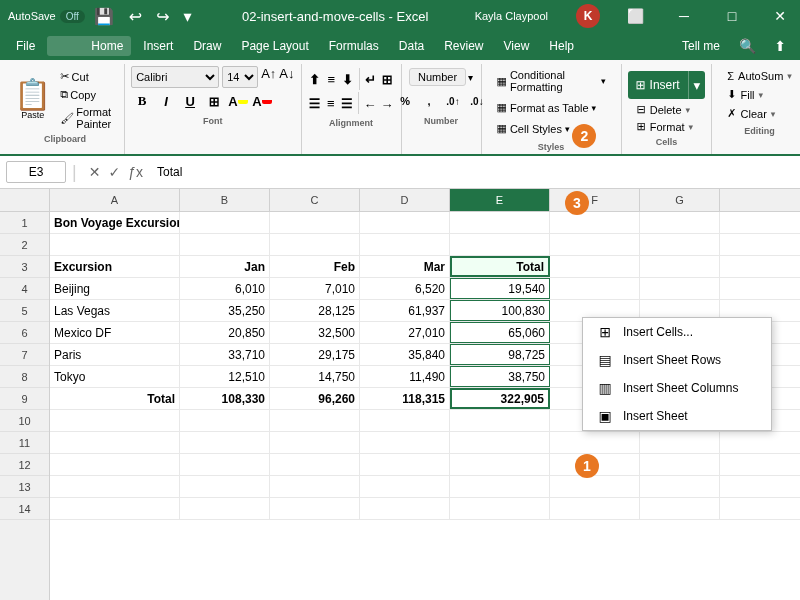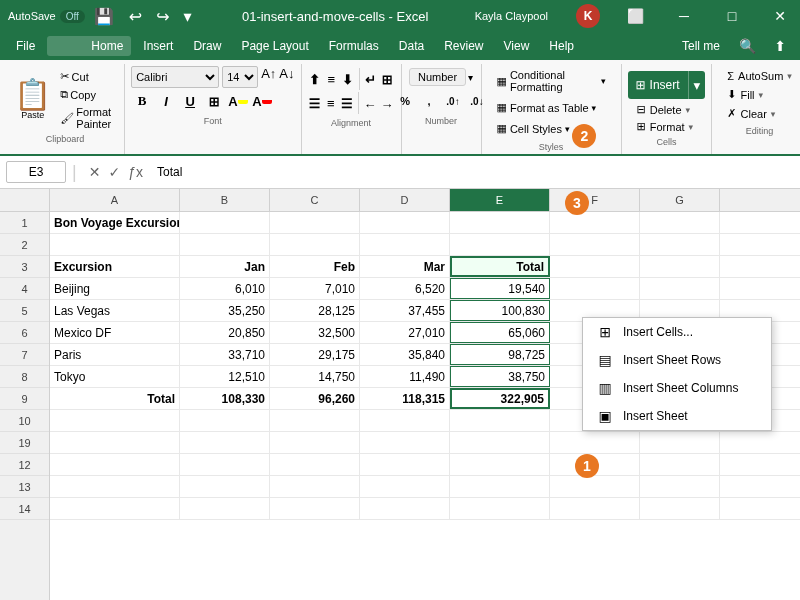--- a/index.html
+++ b/index.html
@@ -38,20 +38,21 @@
       cursor: pointer;
       border-radius: 3px;
       font-size: 12px;
     }
     .menu-item:hover, .menu-item.active { background: rgba(255,255,255,0.2); padding-left: 44px; }
     .ribbon-group-label {
       font-size: 9px;
       color: #666;
       text-align: center;
       margin-top: 2px;
+      font-weight: bold;
     }
     .ribbon-small-btn {
       padding: 1px 4px;
       cursor: pointer;
       border-radius: 2px;
       font-size: 11px;
       border: 1px solid transparent;
       display: flex;
       align-items: center;
       gap: 2px;
@@ -378,21 +379,21 @@
   <div class="title-bar-left">
     <div class="autosave">
       <span>AutoSave</span>
       <span class="autosave-toggle">Off</span>
     </div>
     <span class="toolbar-icon">💾</span>
     <span class="toolbar-icon">↩</span>
     <span class="toolbar-icon">↪</span>
     <span class="toolbar-icon">▾</span>
   </div>
-  <div class="title-bar-center">01-insert-and-move-cells - Excel</div>
+  <div class="title-bar-center">02-insert-and-move-cells - Excel</div>
   <div class="title-bar-right">
     <span style="font-size:11px;margin-right:4px;">Kayla Claypool</span>
     <div style="width:24px;height:24px;background:#c0392b;border-radius:50%;display:flex;align-items:center;justify-content:center;color:white;font-size:12px;font-weight:bold;">K</div>
     <div class="win-btn">⬜</div>
     <div class="win-btn">─</div>
     <div class="win-btn">□</div>
     <div class="win-btn close">✕</div>
   </div>
 </div>
 
@@ -615,21 +616,21 @@
         <div class="row-num">1</div>
         <div class="row-num">2</div>
         <div class="row-num">3</div>
         <div class="row-num">4</div>
         <div class="row-num">5</div>
         <div class="row-num">6</div>
         <div class="row-num">7</div>
         <div class="row-num">8</div>
         <div class="row-num">9</div>
         <div class="row-num">10</div>
-        <div class="row-num">19</div>
+        <div class="row-num">11</div>
         <div class="row-num">12</div>
         <div class="row-num">13</div>
         <div class="row-num">14</div>
       </div>
 
       <div class="grid">
 
         <div class="grid-row">
           <div class="cell col-a bold">Bon Voyage Excursions</div>
           <div class="cell col-b"></div>
@@ -667,21 +668,21 @@
           <div class="cell col-d right">6,520</div>
           <div class="cell col-e right" style="border:1px solid #217346;text-align:right;">19,540</div>
           <div class="cell col-f"></div>
           <div class="cell col-g"></div>
         </div>
 
         <div class="grid-row">
           <div class="cell col-a">Las Vegas</div>
           <div class="cell col-b right">35,250</div>
           <div class="cell col-c right">28,125</div>
-          <div class="cell col-d right">37,455</div>
+          <div class="cell col-d right">61,937</div>
           <div class="cell col-e right" style="border:1px solid #217346;">100,830</div>
           <div class="cell col-f"></div>
           <div class="cell col-g"></div>
         </div>
 
         <div class="grid-row">
           <div class="cell col-a">Mexico DF</div>
           <div class="cell col-b right">20,850</div>
           <div class="cell col-c right">32,500</div>
           <div class="cell col-d right">27,010</div>

